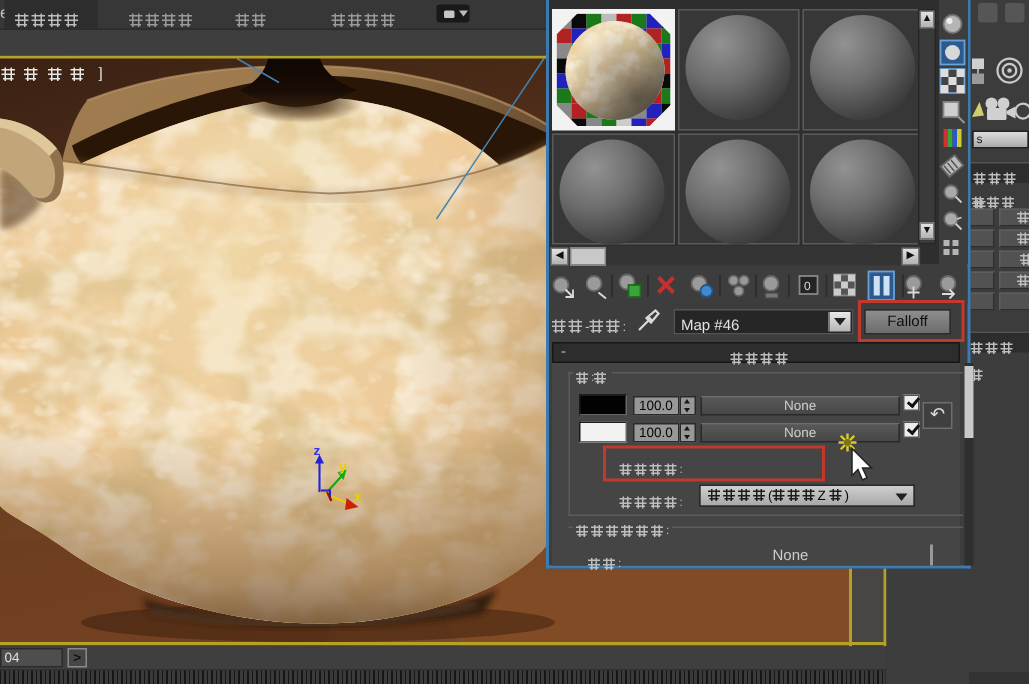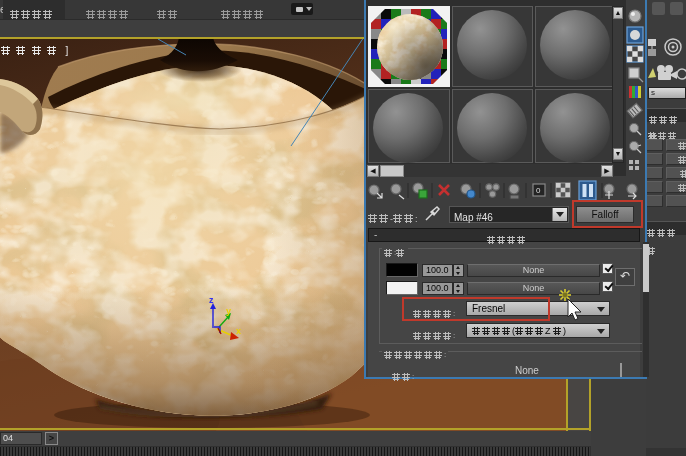--- a/index.html
+++ b/index.html
@@ -536,21 +536,20 @@
 
    <div class="abs" style="left:247px;top:40px;width:20px;height:18px;background:#3f3f3f;border:1px solid #6e6e6e;box-sizing:border-box;color:#ddd;font-size:12px;text-align:center;line-height:15px;">↶</div>
 
    <div class="abs" style="left:18px;top:53px;width:32px;height:14px;background:#f2f2f2;border:1px solid #666;border-top-color:#1a1a1a;border-left-color:#1a1a1a;box-sizing:border-box;"></div>
    <div class="abs spin" style="left:54px;top:54px;">100.0</div>
    <div class="abs spinbtn" style="left:85px;top:54px;"></div>
    <div class="abs nbtn" style="left:99px;top:54px;width:133px;">None</div>
    <div class="abs chk" style="left:234px;top:53px;"></div>
 
    <div class="abs" style="left:45px;top:76px;"><span class="zh s8"></span><span class="zh s8"></span><span class="zh s8"></span><span class="zh s8"></span><span style="color:#bdbdbd;font-size:8px;vertical-align:middle;">:</span></div>
-   <div class="abs combo" style="left:98px;top:73px;width:144px;">Fresnel</div>
 
    <div class="abs" style="left:45px;top:98px;"><span class="zh s8"></span><span class="zh s8"></span><span class="zh s8"></span><span class="zh s8"></span><span style="color:#bdbdbd;font-size:8px;vertical-align:middle;">:</span></div>
    <div class="abs combo" style="left:98px;top:95px;width:144px;" id="combo2"><span class="zh s8 d"></span><span class="zh s8 d"></span><span class="zh s8 d"></span><span class="zh s8 d"></span><span style="font-size:9px;">(</span><span class="zh s8 d"></span><span class="zh s8 d"></span><span class="zh s8 d"></span><span style="font-size:9px;">Z </span><span class="zh s8 d"></span><span style="font-size:9px;">)</span></div>
 
    <div class="abs" style="left:11px;top:123px;width:263px;height:26px;border-top:1px solid #5c5c5c;"></div>
    <div class="abs" style="left:14px;top:117px;background:#454545;padding:0 2px;">
      <span class="zh s8"></span><span class="zh s8"></span><span class="zh s8"></span><span class="zh s8"></span><span class="zh s8"></span><span class="zh s8"></span><span style="color:#bdbdbd;font-size:8px;vertical-align:middle;">:</span>
    </div>
 
    <div class="abs" style="left:24px;top:139px;"><span class="zh s8"></span><span class="zh s8"></span><span style="color:#bdbdbd;font-size:8px;vertical-align:middle;">:</span></div>

